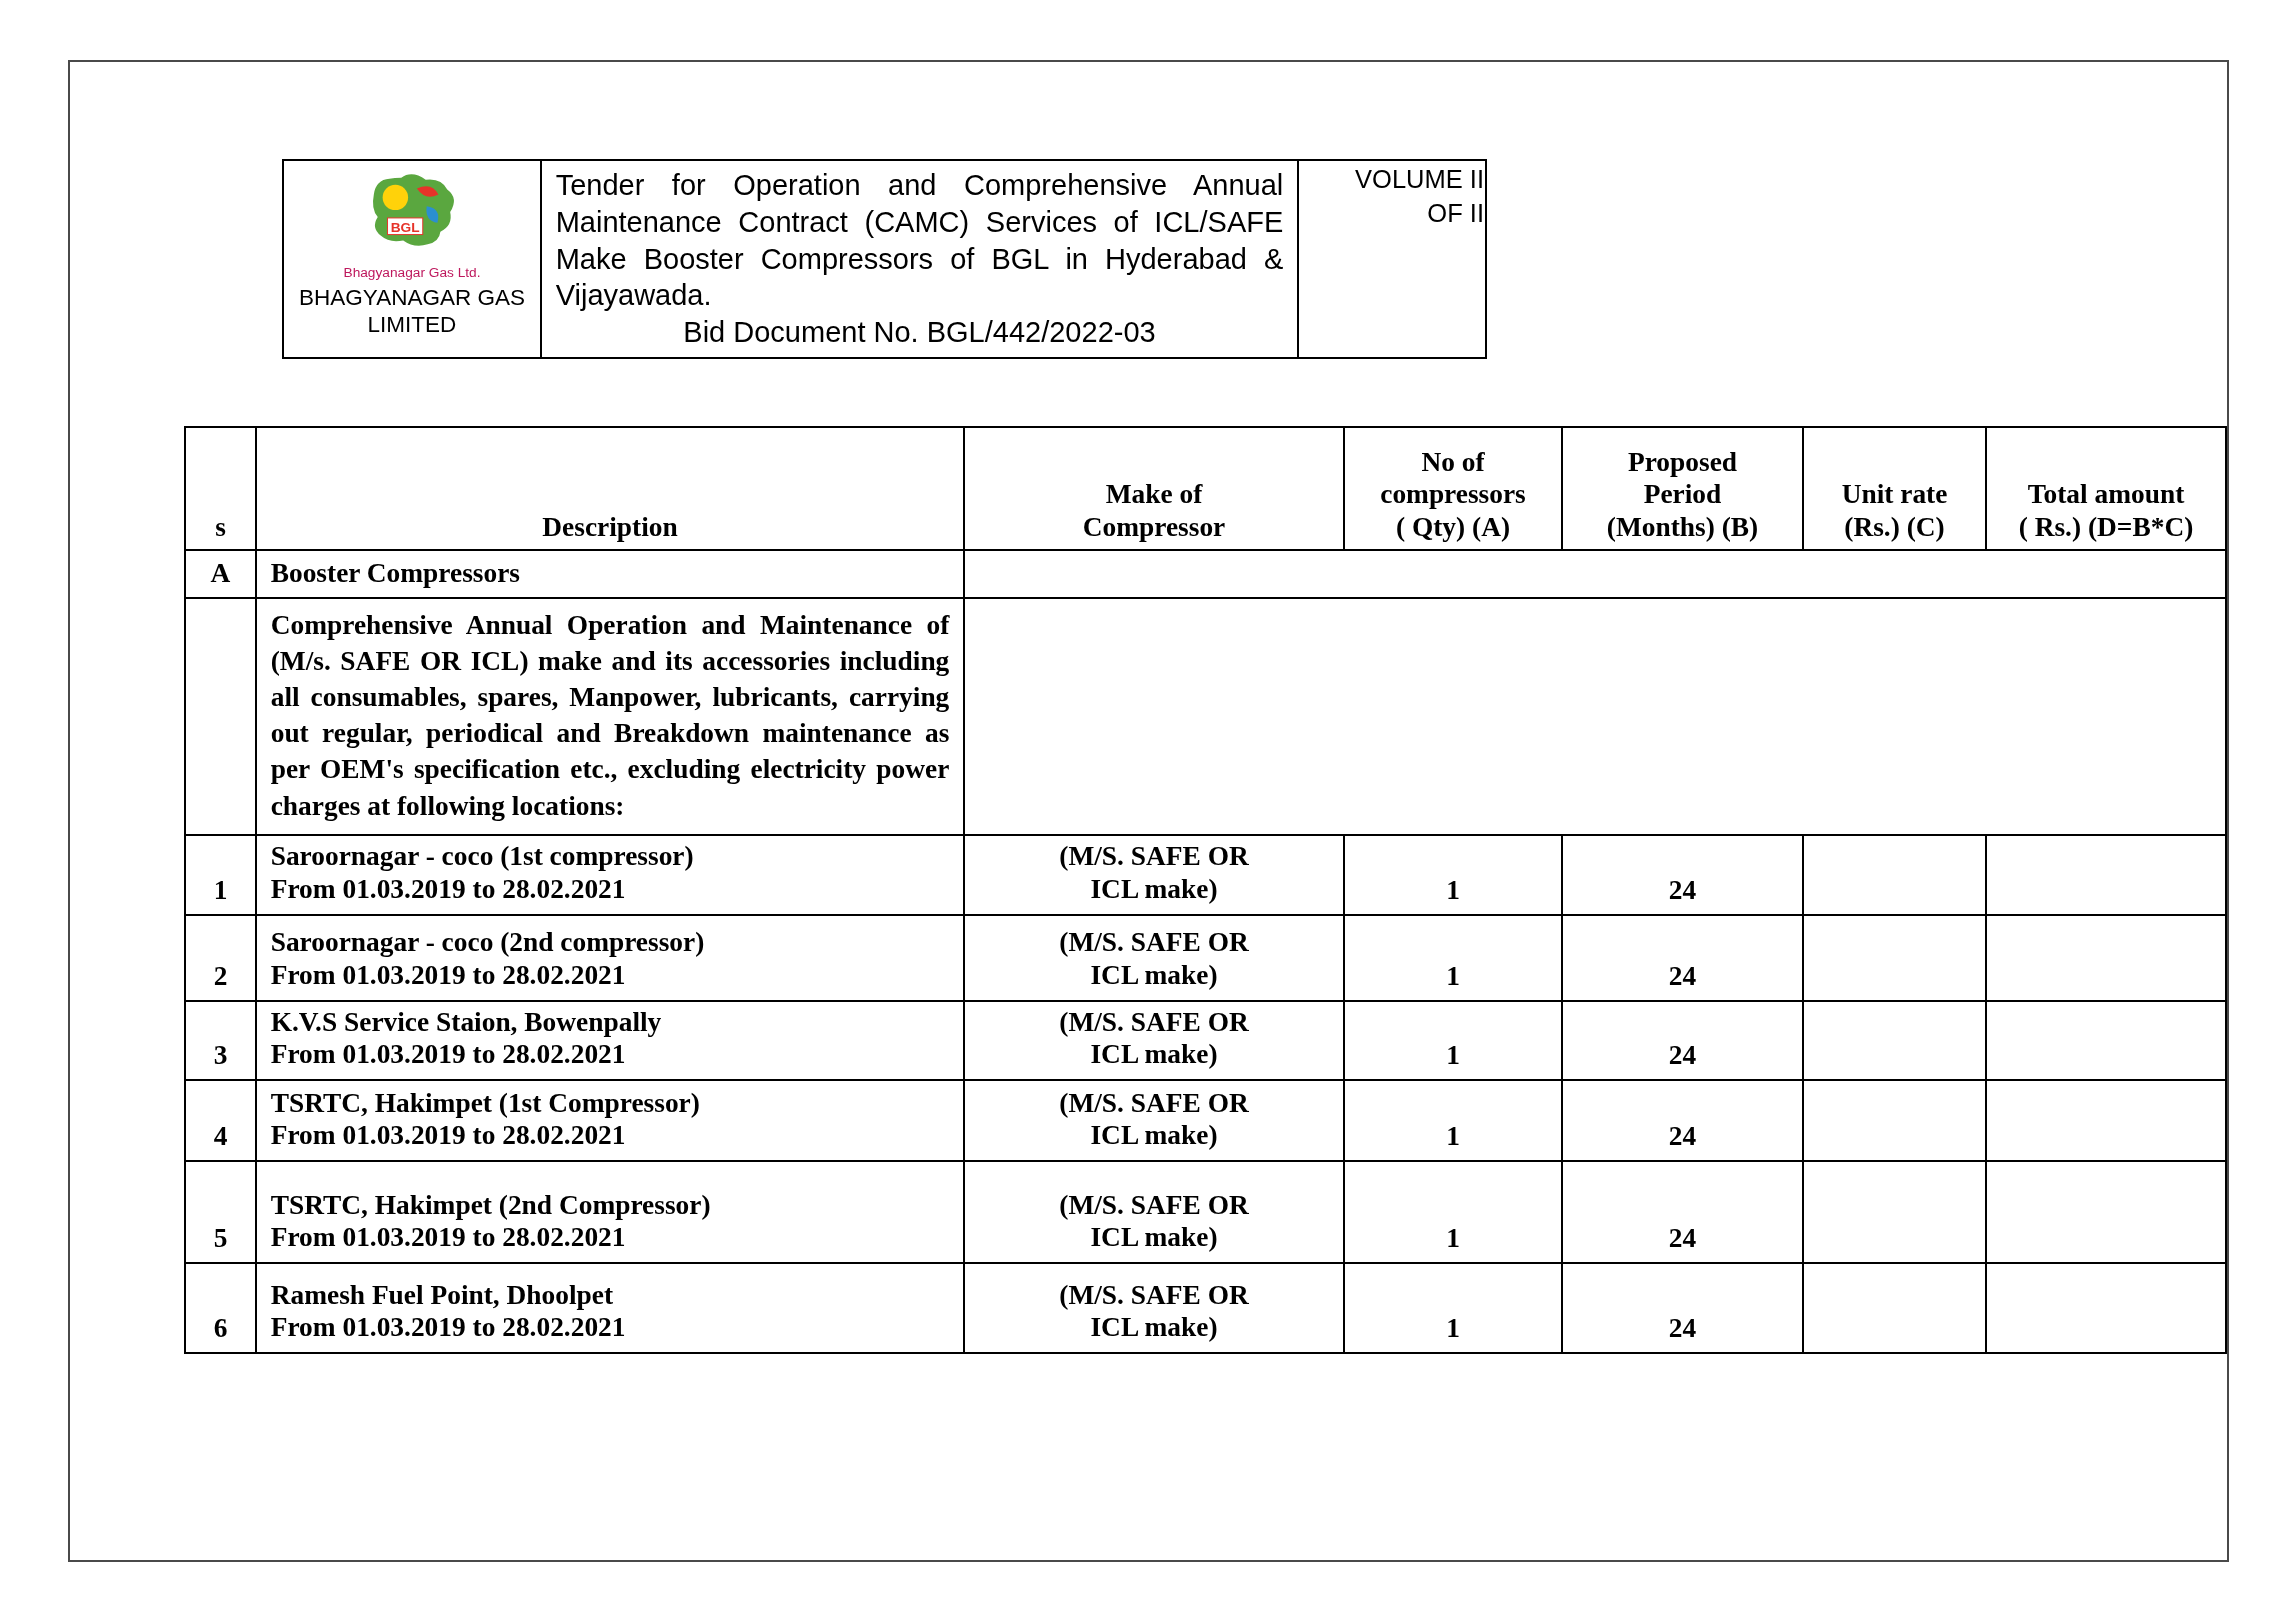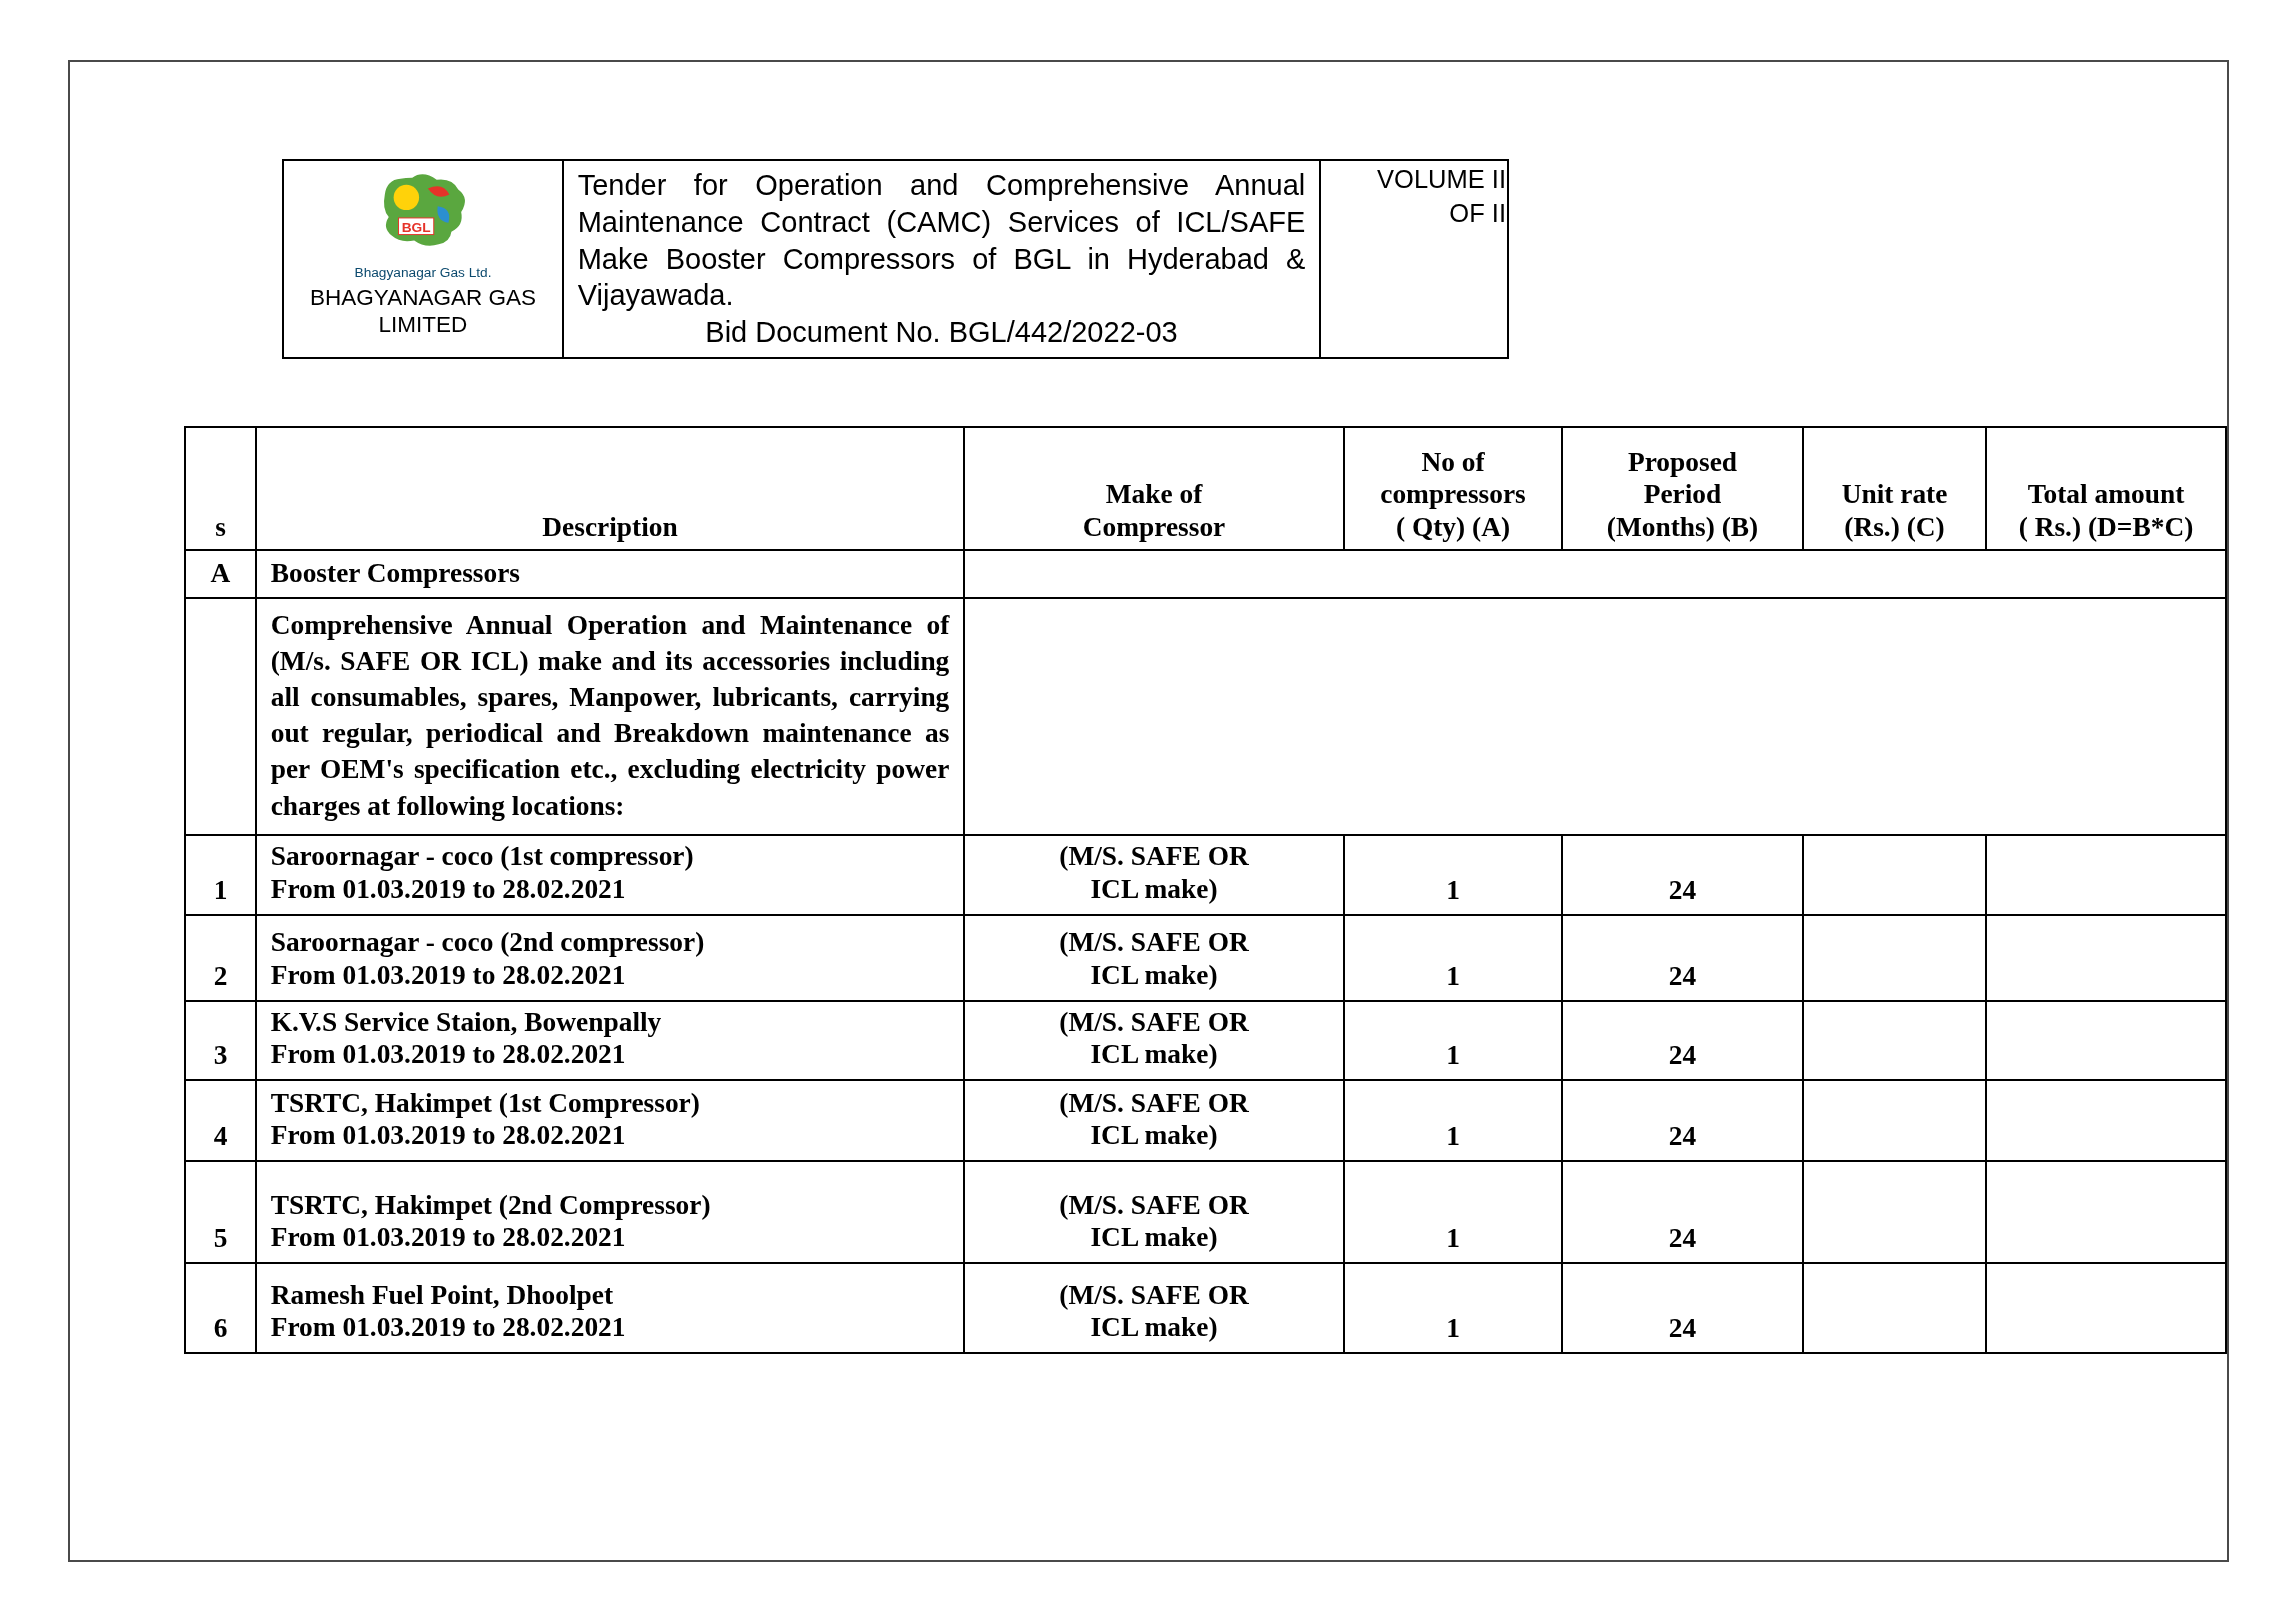--- a/index.html
+++ b/index.html
@@ -14,30 +14,30 @@
     border: 2px solid #4a4a4a; background: #fff;
   }
 
   
   .header-table {
     position: absolute; left: 212px; top: 97px;
     border-collapse: collapse; table-layout: fixed;
     font-family: "Liberation Sans", sans-serif;
   }
   .header-table td { border: 2px solid #000; vertical-align: top; }
-  .logo-cell  { width: 280px; text-align: center; padding: 7.8px 3.9px 3.9px; }
+  .logo-cell  { width: 258px; text-align: center; padding: 7.8px 3.9px 3.9px; }
   .title-cell { width: 757px; padding: 5.9px 13.7px 7.8px; }
   .volume-cell{
     width: 188px; text-align: right; vertical-align: middle;
     font-size: 25.5px; line-height: 1.35; white-space: pre-line;
   }
   .tender-title { font-size: 29px; line-height: 1.27; text-align: justify; }
   .bid-doc     { font-size: 29px; text-align: center; margin-top: 2px; }
   .org-name    { font-size: 22.5px; line-height: 1.22; margin-top: 3.9px; white-space: pre-line; }
-  .logo-caption{ font-size: 13.7px; color: #0c4a6e; line-height: 1.1; }
+  .logo-caption{ font-size: 13.7px; color: #be185d; line-height: 1.1; }
 
   
   .main-table {
     position: absolute; left: 114px; top: 364px; width: 2041px;
     border-collapse: collapse; table-layout: fixed;
     font-weight: bold; font-size: 27.4px;
   }
   .main-table th, .main-table td { border: 2px solid #000; }
   .main-table th {
     text-align: center; vertical-align: bottom;

